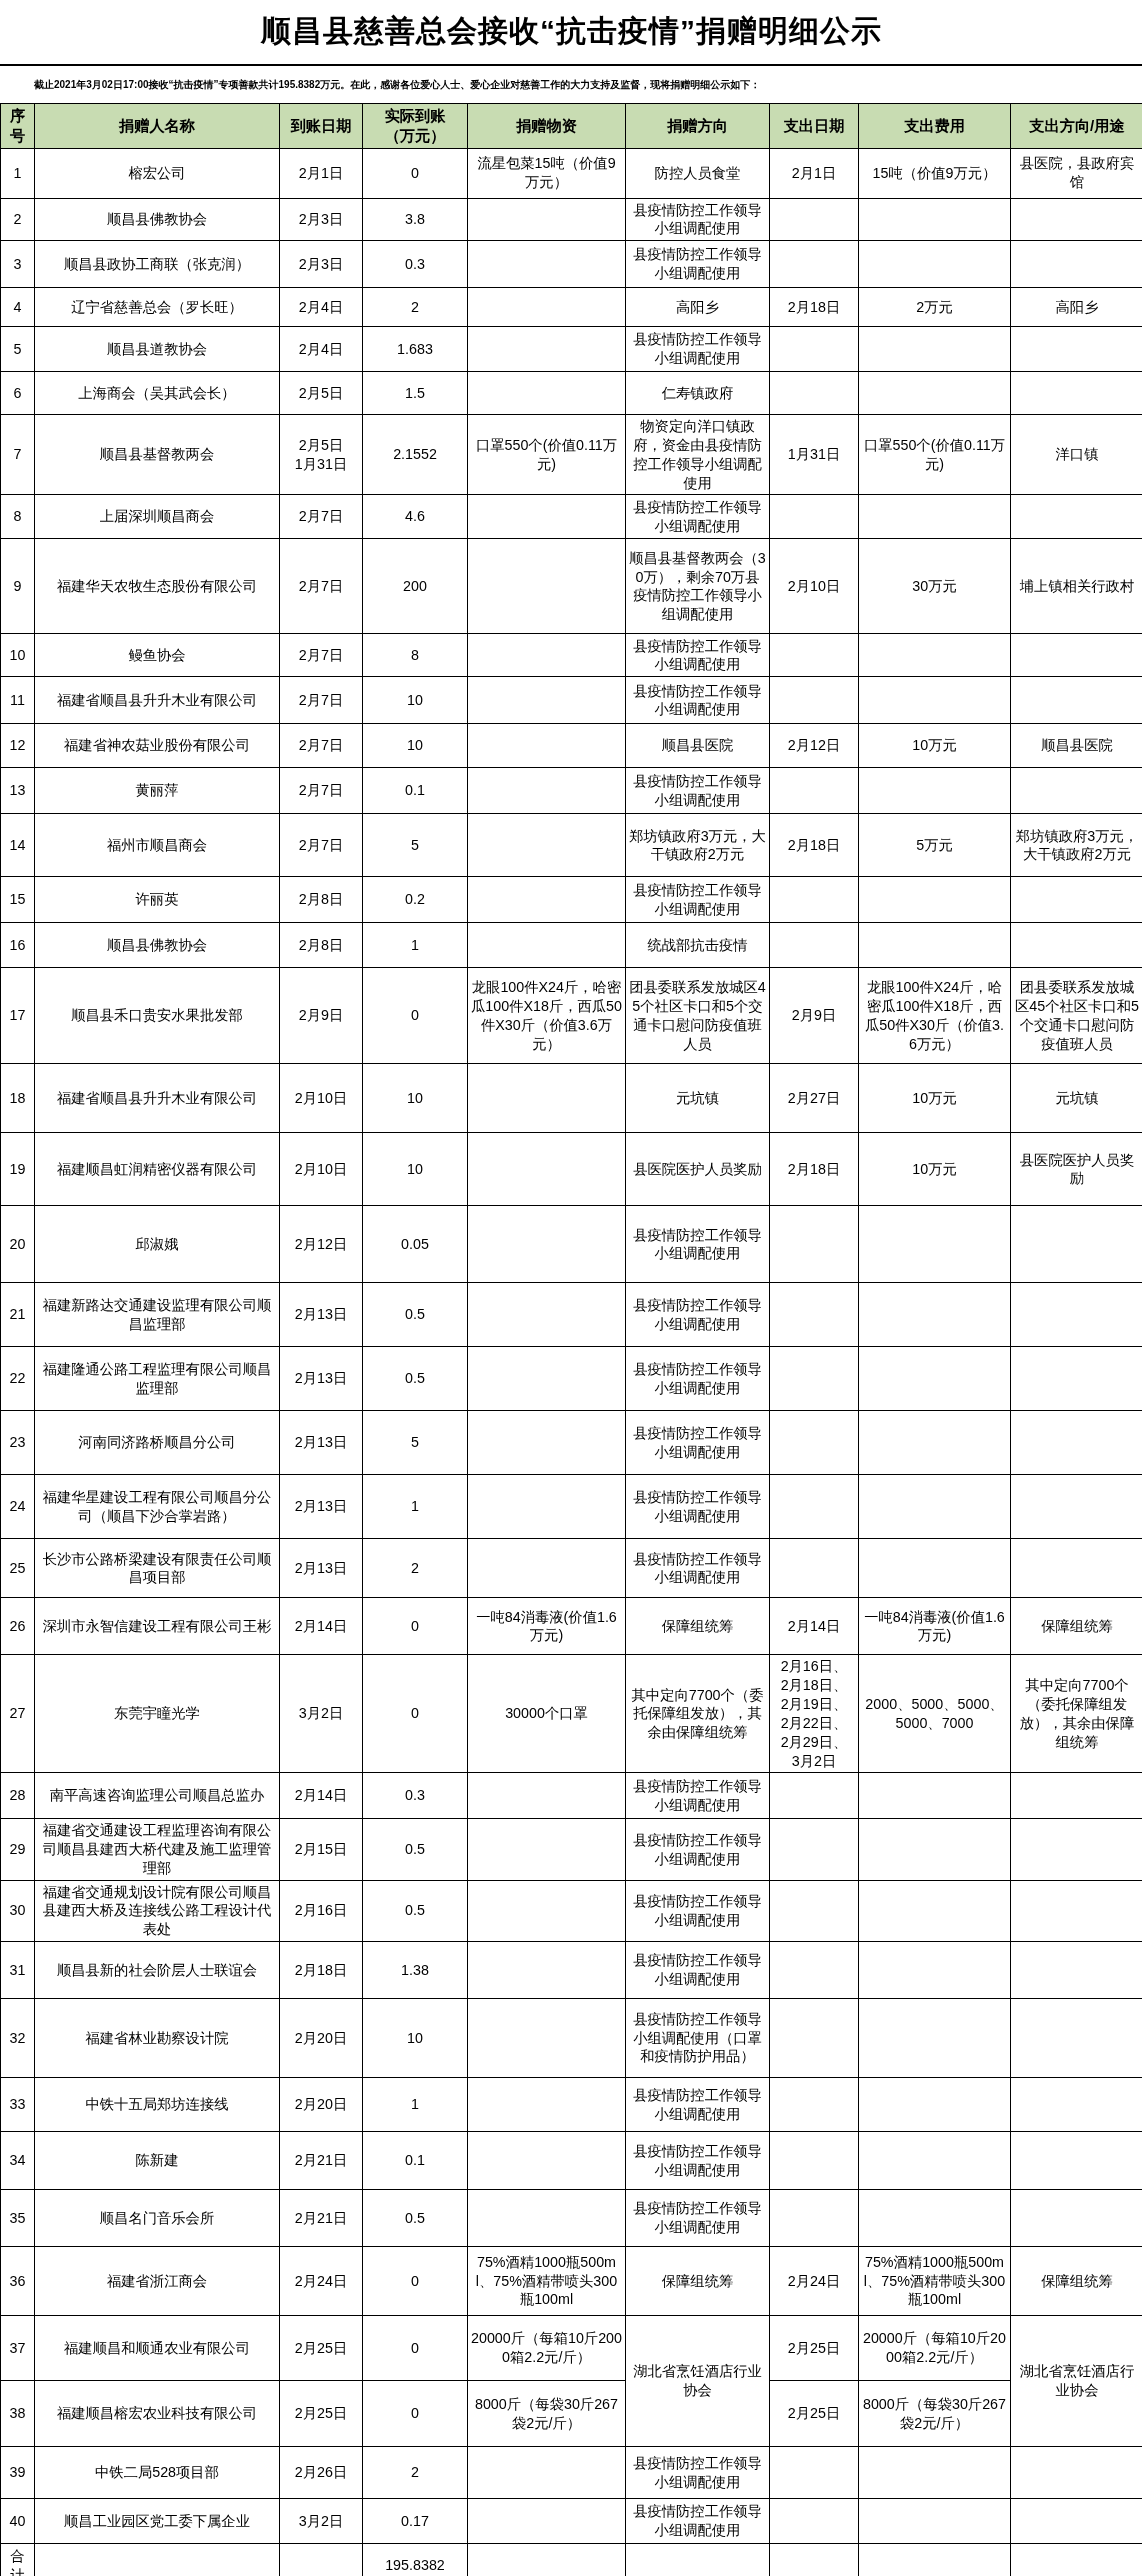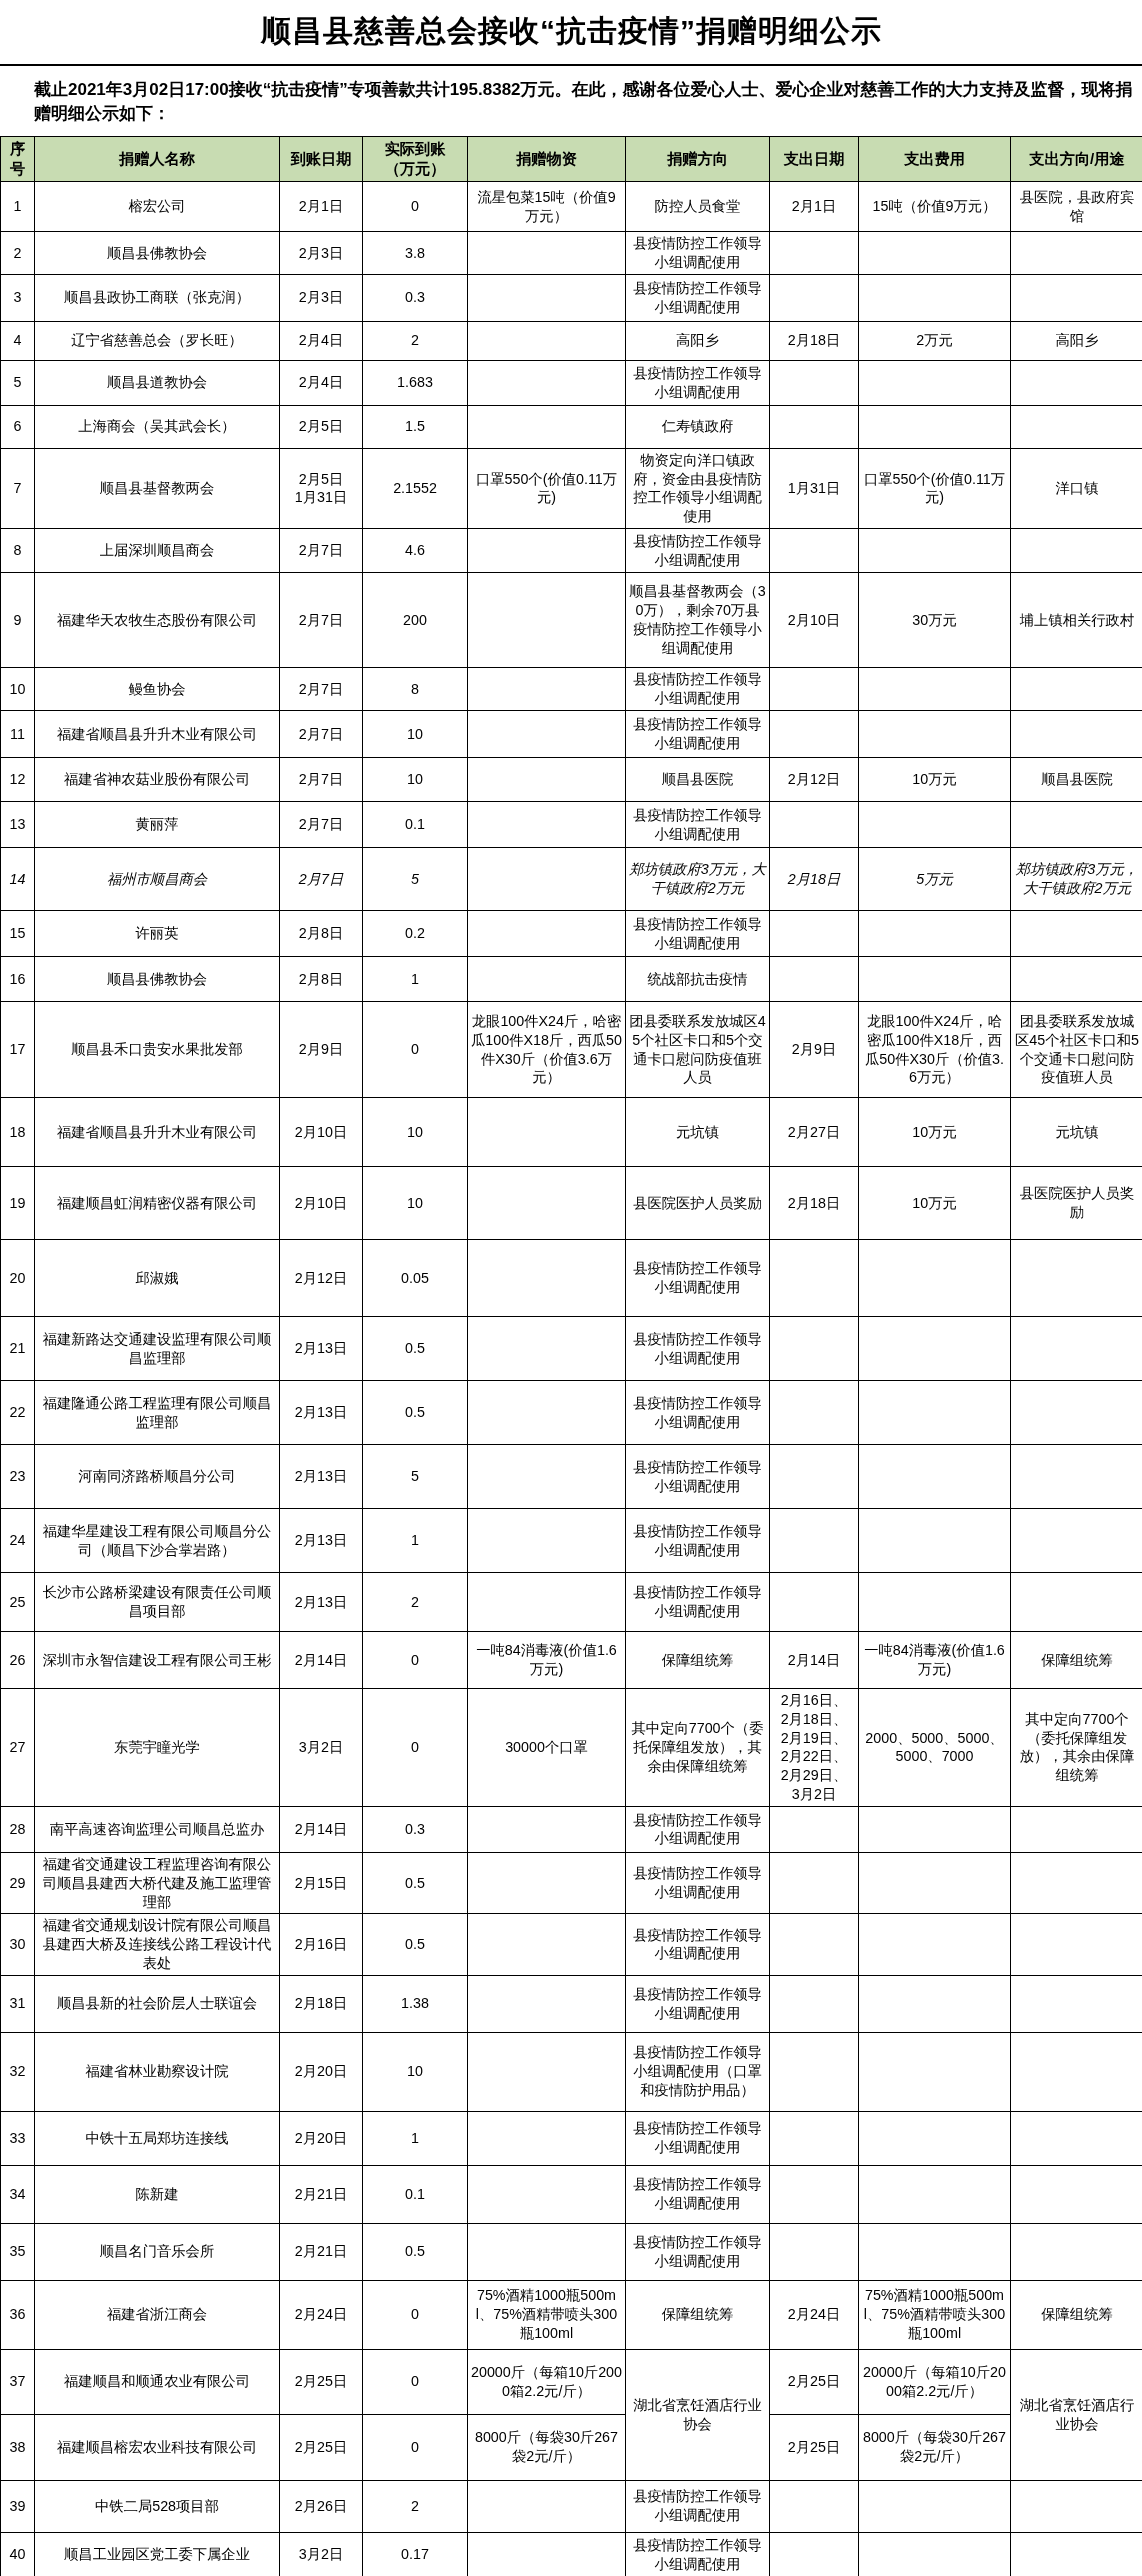--- a/index.html
+++ b/index.html
@@ -1,20 +1,20 @@
 <!DOCTYPE html>
 <html style="--header-bg: #c8dcb2;font-size:15.2px"><head>
 <meta charset="utf-8">
 <style>
   html,body{margin:0;padding:0;background:#fff;color:#000;}
   body{width:1143px;font-family:"Liberation Sans","DejaVu Sans",sans-serif;}
   .page{width:1143px;}
   .title{font-size:30px;font-weight:bold;text-align:center;padding:10.5px 0 12.4px 0;letter-spacing:1px;}
   .title-divider{border:none;border-top:2.9px solid #000;margin:0;}
-  .subtitle{font-size:17px;font-weight:600;padding:12.4px 3.8px 10.5px 34px;line-height:1.4;}
+  .subtitle{font-size:10px;font-weight:600;padding:12.4px 3.8px 10.5px 34px;line-height:1.4;}
   table.grid{border-collapse:collapse;width:1143px;table-layout:fixed;border:1.9px solid #000;}
   table.grid th, table.grid td{
     border:1px solid #000;
     border-top-width:1.9px;border-bottom-width:1.9px;
     text-align:center;vertical-align:middle;
     padding:1.9px 2.9px;font-size:14.3px;line-height:1.32;
     white-space:pre-line;word-break:break-all;overflow:hidden;
   }
   table.grid th{background:var(--header-bg,#c8dcb2);font-size:15.2px;font-weight:bold;}
 </style>
@@ -190,21 +190,21 @@
           <td>13</td>
           <td>黄丽萍</td>
           <td>2月7日</td>
           <td>0.1</td>
           <td></td>
           <td>县疫情防控工作领导小组调配使用</td>
           <td></td>
           <td></td>
           <td></td>
         </tr>
-        <tr style="height: 63px; font-style: italic;">
+        <tr style="height: 63px;">
           <td>14</td>
           <td>福州市顺昌商会</td>
           <td>2月7日</td>
           <td>5</td>
           <td></td>
           <td>郑坊镇政府3万元，大干镇政府2万元</td>
           <td>2月18日</td>
           <td>5万元</td>
           <td>郑坊镇政府3万元，大干镇政府2万元</td>
         </tr>

